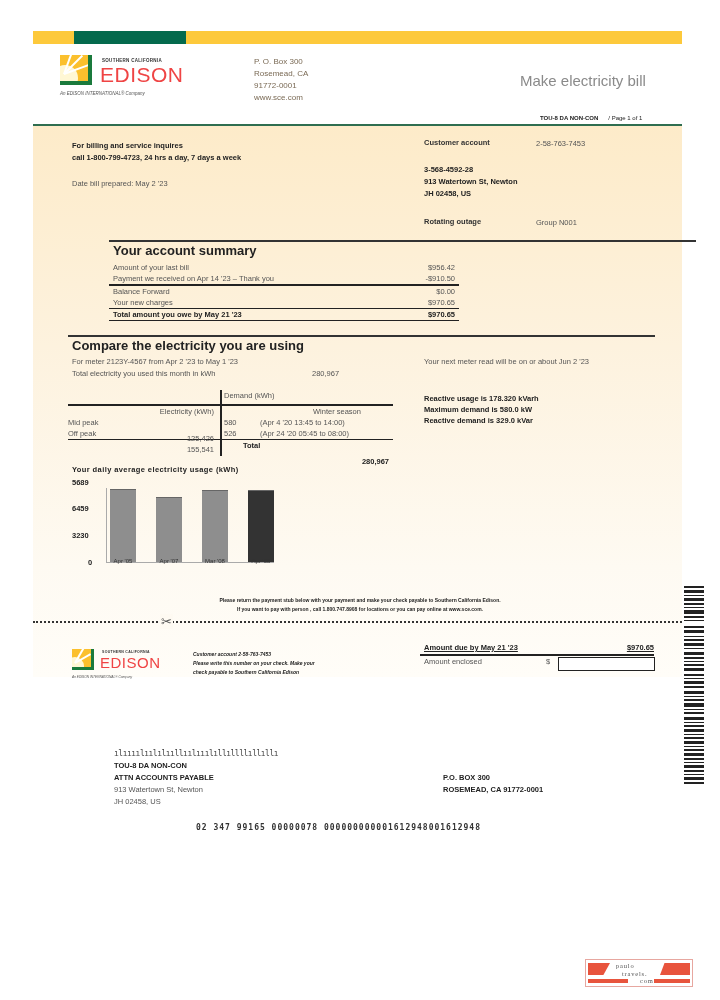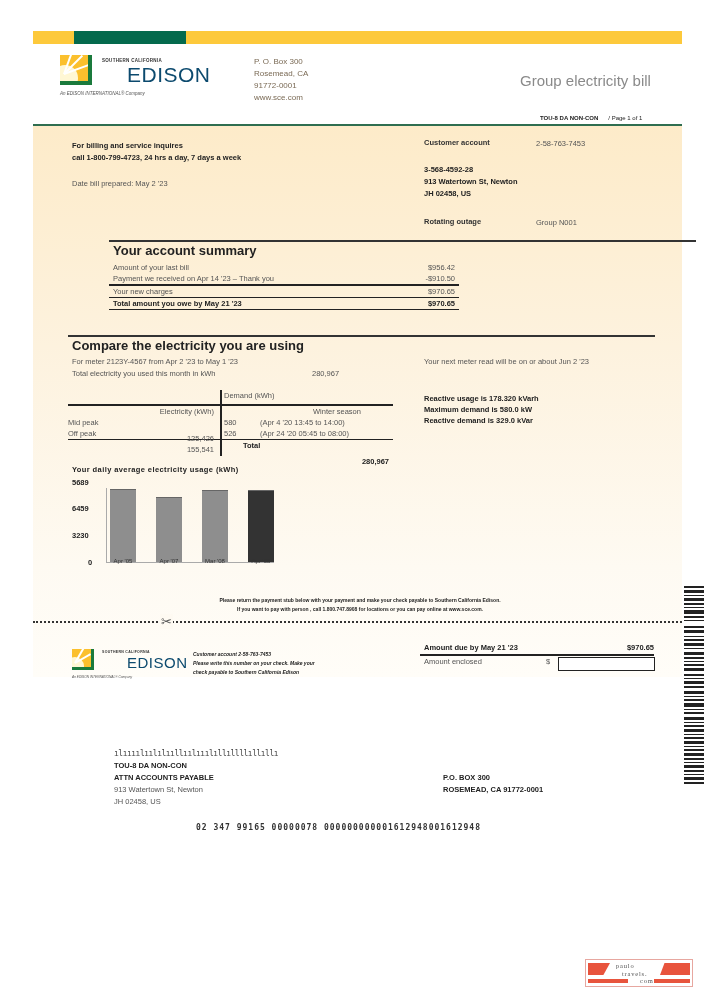--- a/index.html
+++ b/index.html
@@ -10,21 +10,21 @@
   
   .strip-yellow { left: 33px; top: 31px; width: 649px; height: 13px; background: #fdc93b; }
   .strip-green { left: 74px; top: 31px; width: 112px; height: 13px; background: #046a4d; }
 
   
   .logo { left: 60px; top: 55px; width: 140px; height: 45px; }
   .logo-mark { position: absolute; left: 0; top: 0; width: 32px; height: 30px; background: #fbc02d; border-right: 4px solid #1a7a3c; border-bottom: 4px solid #1a7a3c; overflow: hidden; }
   .logo-mark .sun { position: absolute; left: -8px; top: 10px; width: 26px; height: 26px; border-radius: 50%; background: #fff7d4; }
   .logo-mark .ray { position: absolute; left: 4px; top: 18px; width: 26px; height: 2px; background: #fff; transform-origin: 0 50%; }
   .logo-small { position: absolute; left: 42px; top: 3px; font-size: 4.5px; letter-spacing: 0.3px; font-weight: bold; color: #333; }
-  .logo-name { position: absolute; left: 40px; top: 8px; font-size: 21px; color: #0c4a6e; letter-spacing: 0.5px; font-family: "Liberation Sans", sans-serif; margin-left: 27px; }
+  .logo-name { position: absolute; left: 40px; top: 8px; font-size: 21px; color: #ef4444; letter-spacing: 0.5px; font-family: "Liberation Sans", sans-serif; }
   .logo-sub { position: absolute; left: 0; top: 36px; font-size: 4.5px; color: #555; font-style: italic; white-space: nowrap; }
 
   .addr { left: 254px; top: 56px; font-size: 8px; line-height: 12px; color: #7a6a55; }
   .bill-title { left: 520px; top: 72px; font-size: 15px; color: #8a8a8a; }
   .page-ref { left: 540px; top: 115px; font-size: 6px; font-weight: bold; color: #222; }
   .page-ref .sep { margin-left: 10px; font-weight: normal; }
 
   
   .panel { left: 33px; top: 124px; width: 649px; height: 553px; background: linear-gradient(#fdebc9 0%, #fdf2de 40%, #fefaf2 80%, #fffdf8 100%); border-top: 2px solid #2f6e50; }
 
@@ -79,21 +79,21 @@
   .logo2 { left: 72px; top: 649px; width: 100px; height: 32px; }
   .logo2 .logo-mark { width: 22px; height: 21px; border-right-width: 3px; border-bottom-width: 3px; }
   .logo2 .logo-small { left: 30px; top: 1px; font-size: 3.5px; }
   .logo2 .logo-name { left: 28px; top: 5px; font-size: 15px; }
   .logo2 .logo-sub { top: 26px; font-size: 3.2px; }
 
   .stub-note { left: 193px; top: 650px; font-size: 5px; line-height: 9px; font-style: italic; font-weight: bold; color: #222; }
 
   .amt-due { left: 424px; top: 643px; width: 230px; }
   .amt-row { display: flex; justify-content: space-between; font-size: 7.5px; }
-  .amt-row.bold { font-weight: bold; color: #222; }
+  .amt-row.bold { font-weight: bold; color: #222; text-decoration: underline; }
   .amt-rule { height: 1.5px; background: #222; margin: 2px 0 1px -4px; }
   .amt-enclosed { position: relative; height: 14px; }
   .amt-enclosed .lbl { position: absolute; left: 0; top: 0; font-size: 7.5px; color: #555; }
   .amt-enclosed .cur { position: absolute; left: 122px; top: 0; font-size: 7.5px; color: #555; }
   .amt-input { position: absolute; left: 134px; top: 0; width: 97px; height: 14px; border: 1.5px solid #222; background: #fff; }
 
   .vbarcode { left: 684px; top: 586px; width: 20px; height: 198px; }
 
   .postal-barcode { left: 114px; top: 749px; font-size: 8px; letter-spacing: -0.5px; color: #444; font-family: "DejaVu Sans Mono", monospace; }
   .mail-addr { left: 114px; top: 760px; font-size: 7.5px; line-height: 12px; }
@@ -128,21 +128,21 @@
   <div class="logo-sub">An EDISON INTERNATIONAL® Company</div>
 </div>
 
 <div class="abs addr">
   <div>P. O. Box 300</div>
   <div>Rosemead, CA</div>
   <div>91772-0001</div>
   <div>www.sce.com</div>
 </div>
 
-<div class="abs bill-title">Group electricity bill</div>
+<div class="abs bill-title">Make electricity bill</div>
 <div class="abs page-ref">
   <span>TOU-8 DA NON-CON</span><span class="sep">/ Page 1 of 1</span>
 </div>
 
 <div class="abs panel"></div>
 
 <div class="abs inq">
   <div>For billing and service inquires</div>
   <div>call 1-800-799-4723, 24 hrs a day, 7 days a week</div>
 </div>
@@ -171,20 +171,24 @@
   <div class="sec-title" style="padding:1px 4px 4px">Your account summary</div>
   <div class="sum-row">
       <span>Amount of your last bill</span>
       <span>$956.42</span>
     </div>
   <div class="sum-row">
       <span>Payment we received on Apr 14 '23 – Thank you</span>
       <span>-$910.50</span>
     </div>
   <div class="thin-rule"></div>
+  <div class="sum-row">
+      <span>Balance Forward</span>
+      <span>$0.00</span>
+    </div>
   <div class="sum-row">
       <span>Your new charges</span>
       <span>$970.65</span>
     </div>
   <div class="thin-rule"></div>
   <div class="sum-row bold">
       <span>Total amount you owe by May 21 '23</span>
       <span>$970.65</span>
     </div>
   <div class="thin-rule" style="height:1px"></div>

